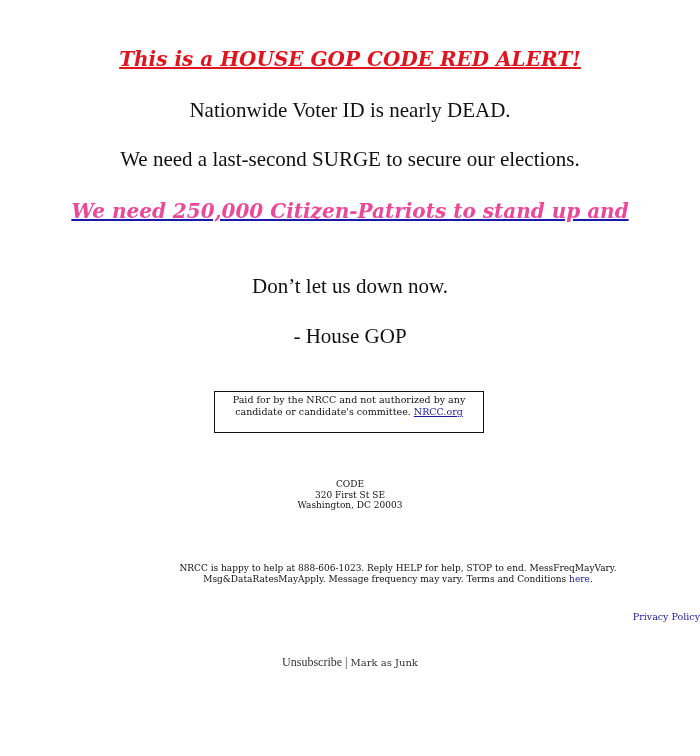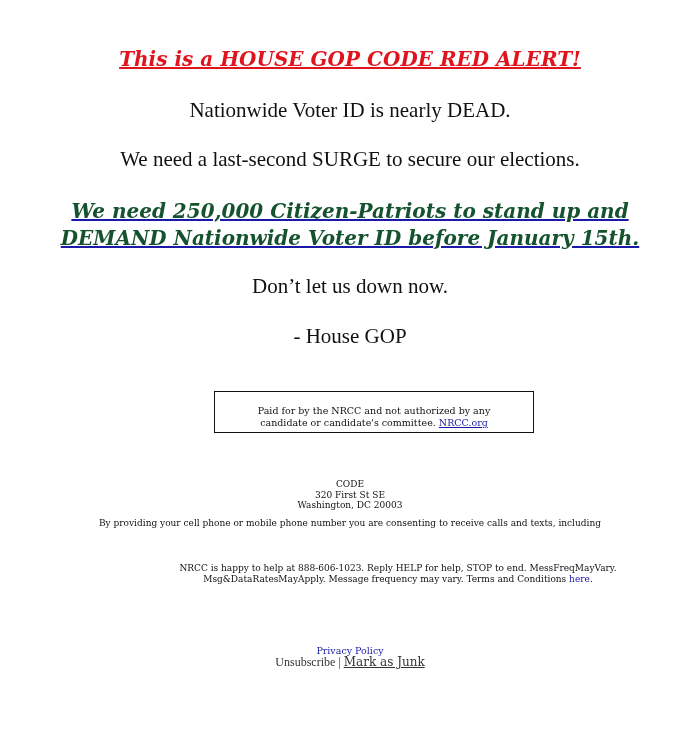--- a/index.html
+++ b/index.html
@@ -3,61 +3,60 @@
   <meta charset="utf-8">
   <style>
     html, body { margin: 0; padding: 0; background: #ffffff; }
     body { width: 700px; height: 756px; position: relative; overflow: hidden; font-family: "DejaVu Serif", serif; color: #111; }
     .center { position: absolute; left: 0; width: 700px; text-align: center; }
     .alert { top: 47px; font-size: 20px; font-weight: bold; font-style: italic; color: #e0141e; text-decoration: underline; }
     .body-line { font-size: 19px; font-family: "Liberation Serif", serif; font-size: 21px; color: #111; }
     .l1 { top: 98px; }
     .l2 { top: 147px; }
     .cta { top: 198px; font-size: 20px; font-weight: bold; font-style: italic; color: #1a1aa6; text-decoration: underline; line-height: 27px; }
-    .cta a { color: #14532d; }
+    .cta a { color: #ec4899; }
     .l3 { top: 274px; }
     .l4 { top: 324px; }
-    .disclaimer { position: absolute; left: 214px; top: 391px; width: 320px; height: 42px; border: 1.5px solid #111; box-sizing: border-box; font-size: 9.5px; text-align: center; padding-top: 13px; line-height: 12px; font-family: "DejaVu Serif", serif; }
+    .disclaimer { position: absolute; left: 214px; top: 391px; width: 270px; height: 42px; border: 1.5px solid #111; box-sizing: border-box; font-size: 9.5px; text-align: center; padding-top: 2px; line-height: 12px; font-family: "DejaVu Serif", serif; }
     .disclaimer a { color: #1a1aa6; text-decoration: underline; }
     .small { font-size: 9px; line-height: 10.5px; }
     .addr { top: 479px; }
     .consent { top: 518px; }
     .help { top: 563px; margin-left: 48px; }
     a { color: #1a1aa6; }
-    .privacy { top: 645px; font-size: 9.5px; }
+    .privacy { top: 611px; font-size: 9.5px; text-align: right; }
     .unsub { top: 655px; font-size: 12px; color: #333; font-family: "Liberation Serif", serif; }
-    .unsub .junk { font-size: 12px; color: #333; text-decoration: underline; font-family: "DejaVu Serif", serif; }
+    .unsub .junk { font-size: 10px; color: #333; font-family: "DejaVu Serif", serif; }
   </style>
 </head>
 <body>
 
 <div class="center alert">This is a HOUSE GOP CODE RED ALERT!</div>
 <div class="center body-line l1">Nationwide Voter ID is nearly DEAD.</div>
 <div class="center body-line l2">We need a last-second SURGE to secure our elections.</div>
 <div class="center cta">
   <a>We need 250,000 Citizen-Patriots to stand up and</a><br>
-  <a>DEMAND Nationwide Voter ID before January 15th.</a>
 </div>
 <div class="center body-line l3">Don’t let us down now.</div>
 <div class="center body-line l4">- House GOP</div>
 
 <div class="disclaimer">
   <span>Paid for by the NRCC and not authorized by any</span><br>
   <span>candidate or candidate's committee.</span>
   <a>NRCC.org</a>
 </div>
 
 <div class="center small addr">
   <span>CODE</span><br>
   <span>320 First St SE</span><br>
   <span>Washington, DC 20003</span>
 </div>
 
 <div class="center small consent">
-  <span>By providing your cell phone or mobile phone number you are consenting to receive calls and texts, including</span><br>
+  <br>
   <br>
 </div>
 
 <div class="center small help">
   <span>NRCC is happy to help at 888-606-1023. Reply HELP for help, STOP to end. MessFreqMayVary.</span><br>
   <span>Msg&amp;DataRatesMayApply. Message frequency may vary. Terms and Conditions</span>
   <a>here</a><span>.</span>
 </div>
 
 <div class="center privacy">

